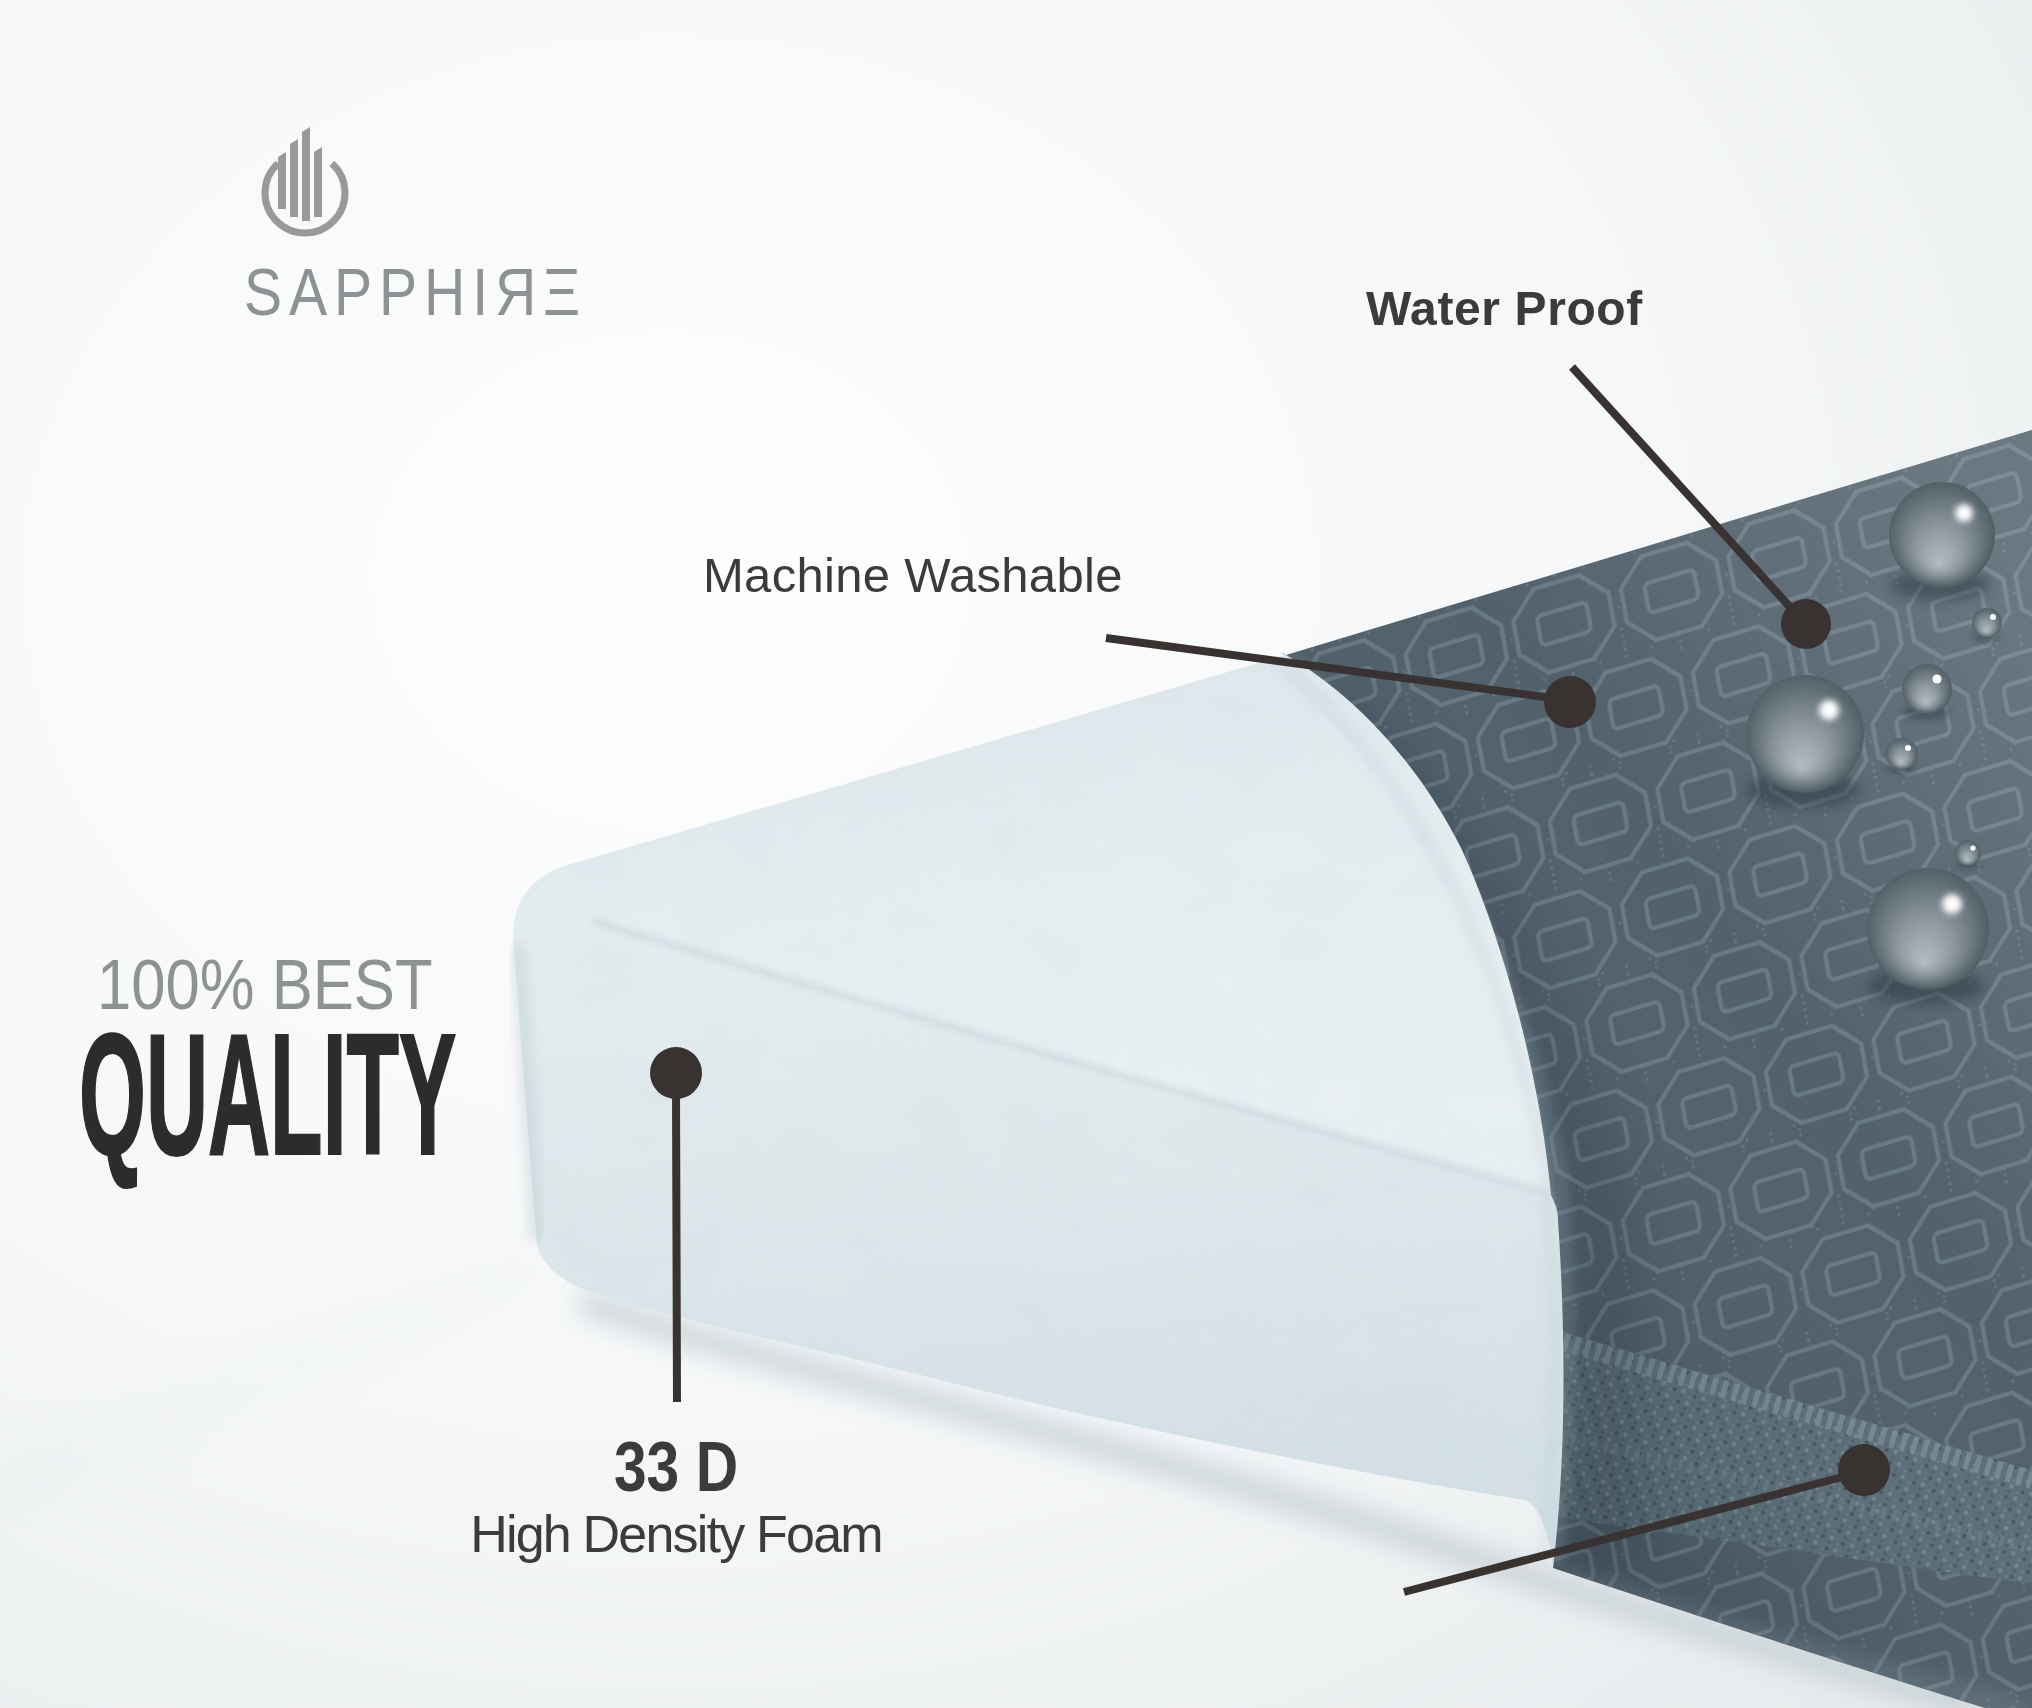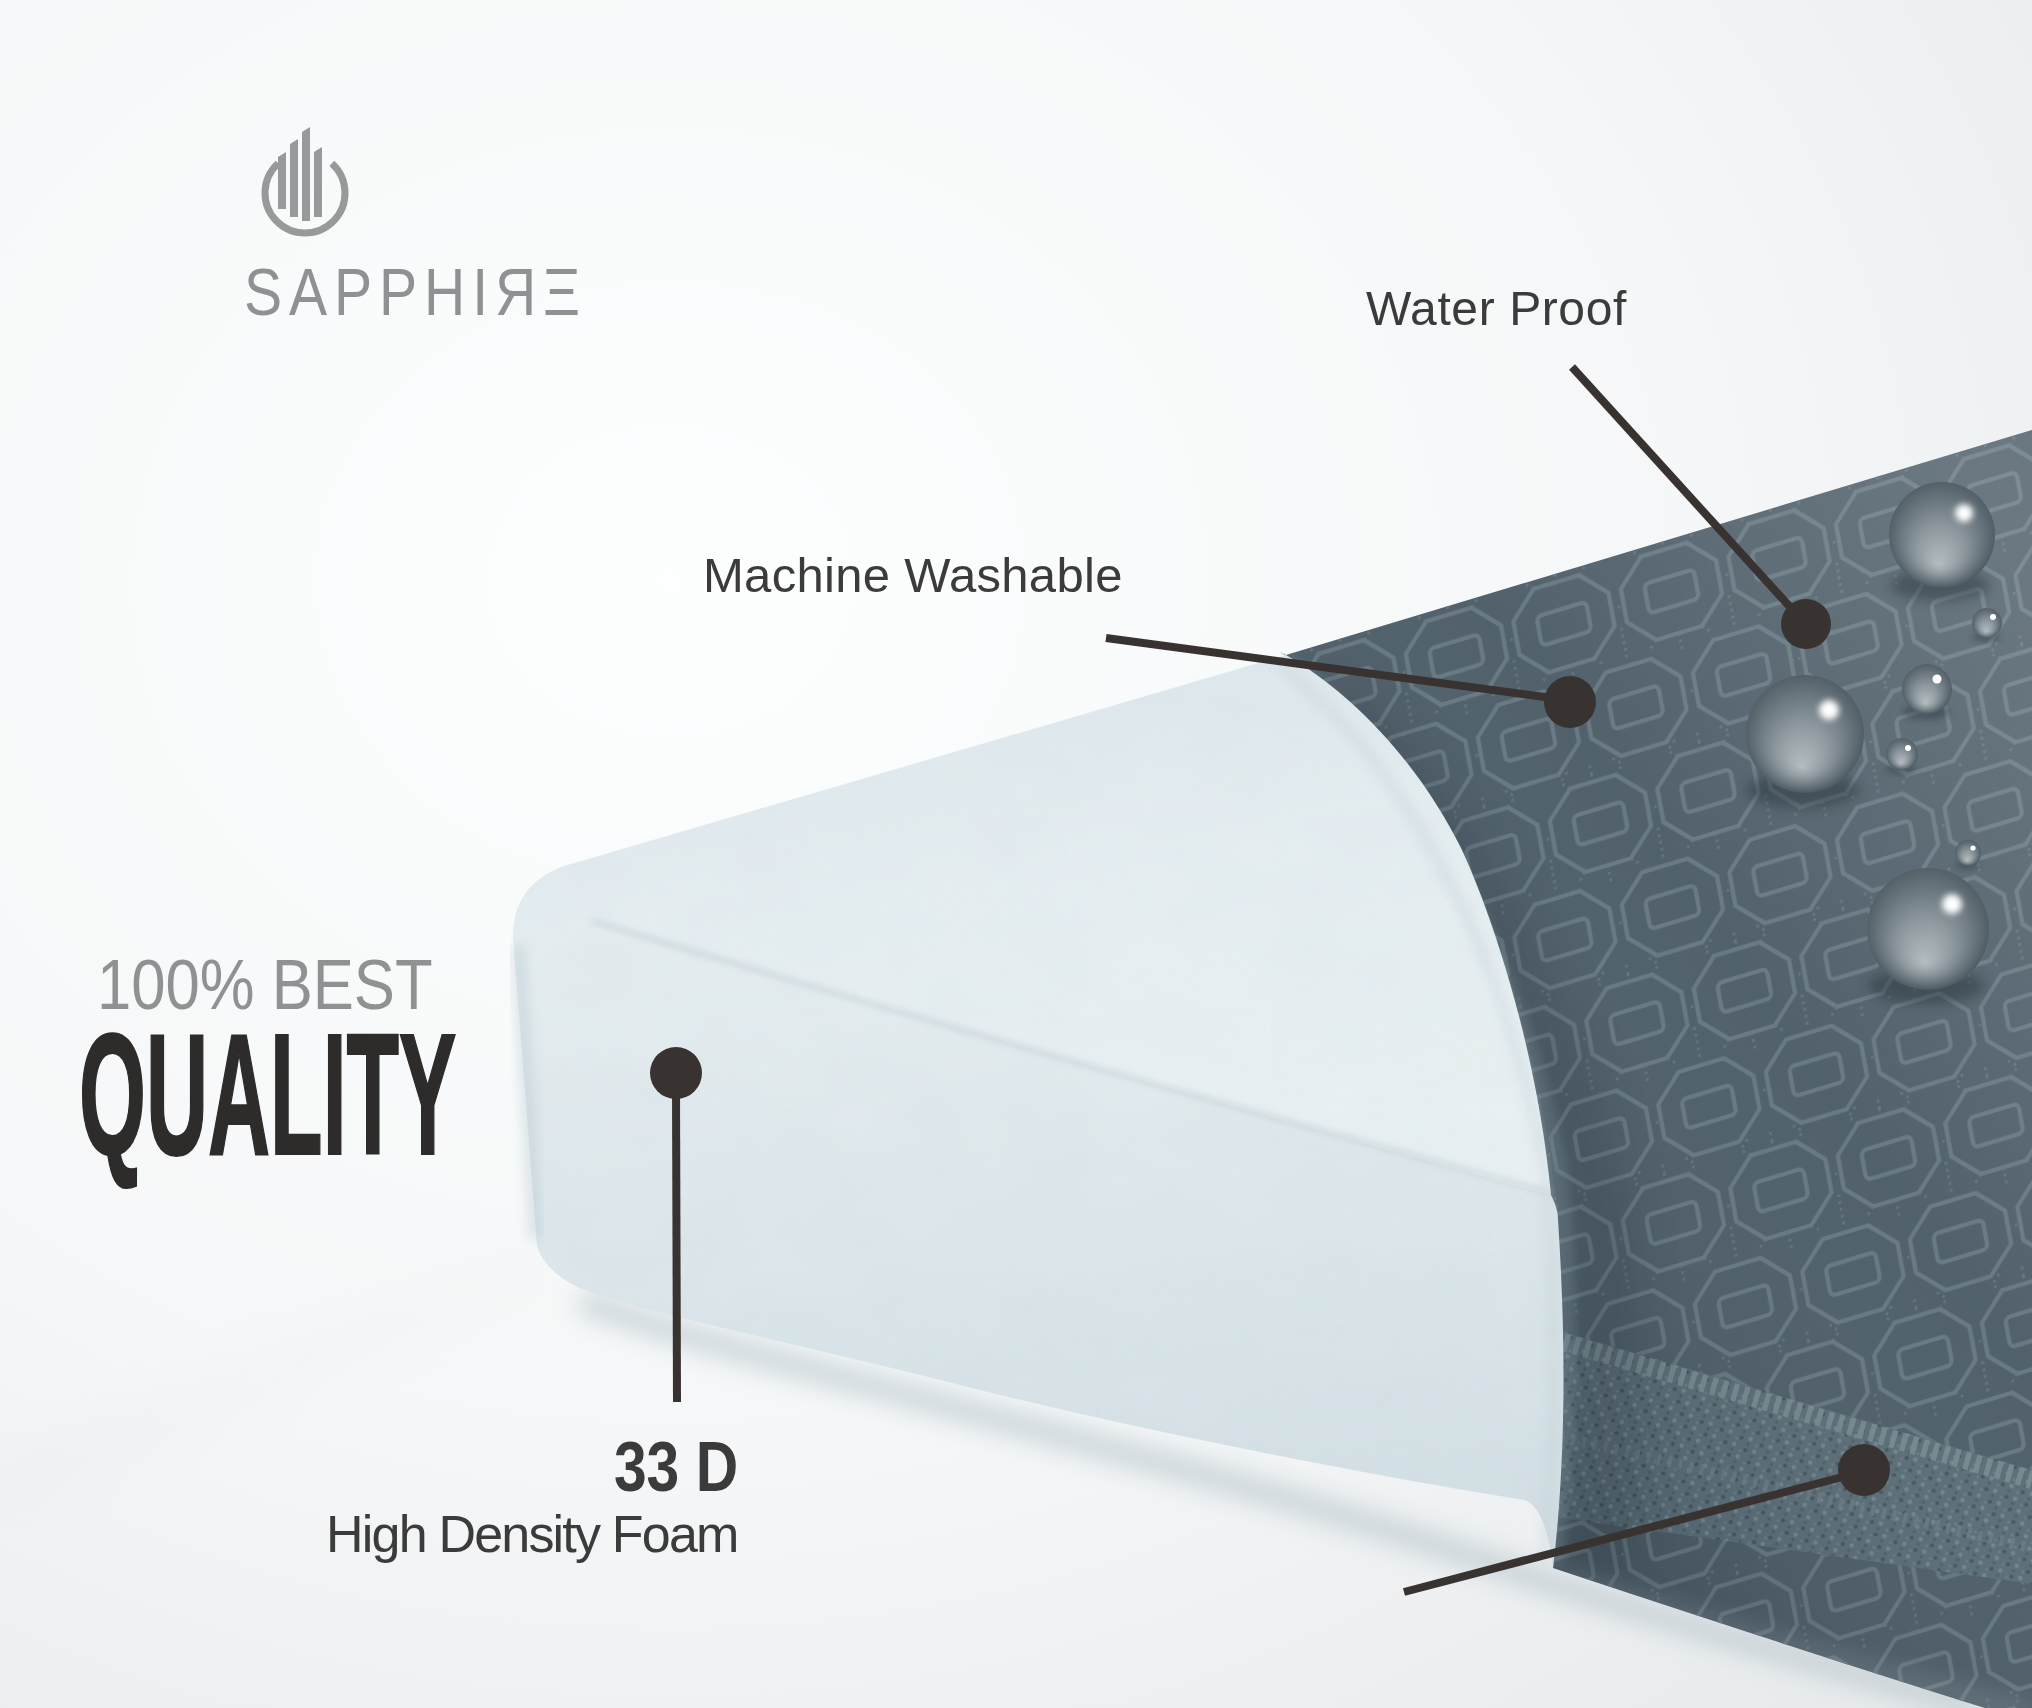--- a/index.html
+++ b/index.html
@@ -12,25 +12,25 @@
              transform:scaleX(0.865);transform-origin:left top;}
 
   .tagline-top{position:absolute;left:97px;top:950px;font-size:70px;line-height:70px;
                color:#8f9293;letter-spacing:0;font-weight:400;white-space:nowrap;
                transform:scaleX(0.88);transform-origin:left top;}
   .tagline-main{position:absolute;left:79px;top:1008px;font-size:172px;line-height:172px;-webkit-text-stroke:2.2px #2d2c2b;
                 font-weight:700;color:#2d2c2b;transform:scaleX(0.50);transform-origin:left top;
                 white-space:nowrap;letter-spacing:0;}
 
   .callout-label{position:absolute;color:#3b3b3b;white-space:nowrap;}
-  .lbl-water{left:1366px;top:278px;font-size:48px;line-height:61px;letter-spacing:0.6px;}
+  .lbl-water{left:1366px;top:278px;font-size:48px;line-height:61px;letter-spacing:0.6px;font-weight:bold;}
   .lbl-machine{left:703px;top:544px;font-size:49px;line-height:62px;letter-spacing:0.3px;}
   .lbl-foam-1{left:326px;top:1432px;width:700px;text-align:center;font-size:70px;line-height:70px;
               font-weight:700;letter-spacing:0;transform:scaleX(0.84);transform-origin:center top;}
-  .lbl-foam-2{left:326px;top:1504px;width:700px;font-size:52px;line-height:60px;
+  .lbl-foam-2{left:326px;top:1504px;width:700px;text-align:center;font-size:52px;line-height:60px;
               letter-spacing:-1.8px;}
   .lbl-zip{left:1052px;top:1533px;font-size:52px;line-height:59px;letter-spacing:-1.6px;}
 </style>
 </head>
 <body>
 
 <div class="stage">
 
 <svg class="scene" viewBox="0 0 2032 1708">
   <defs>

